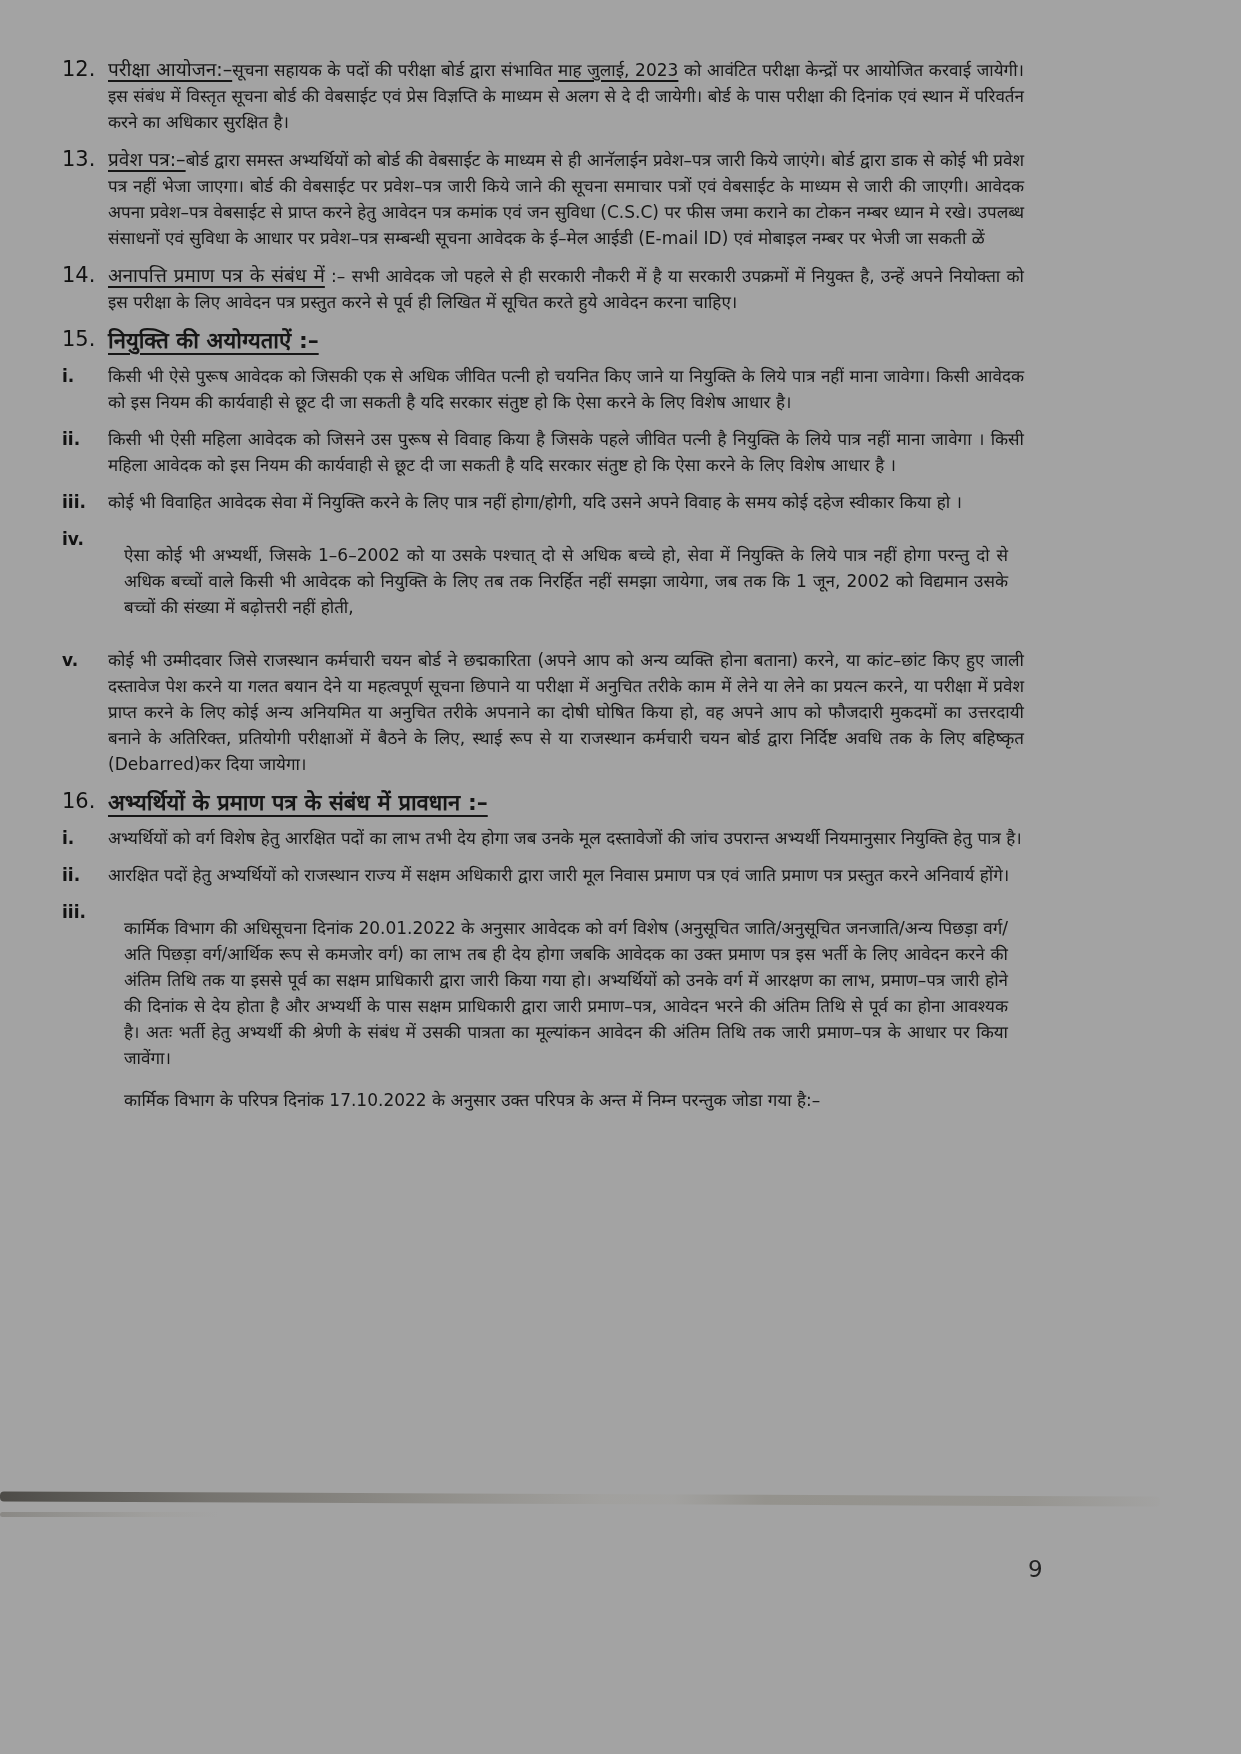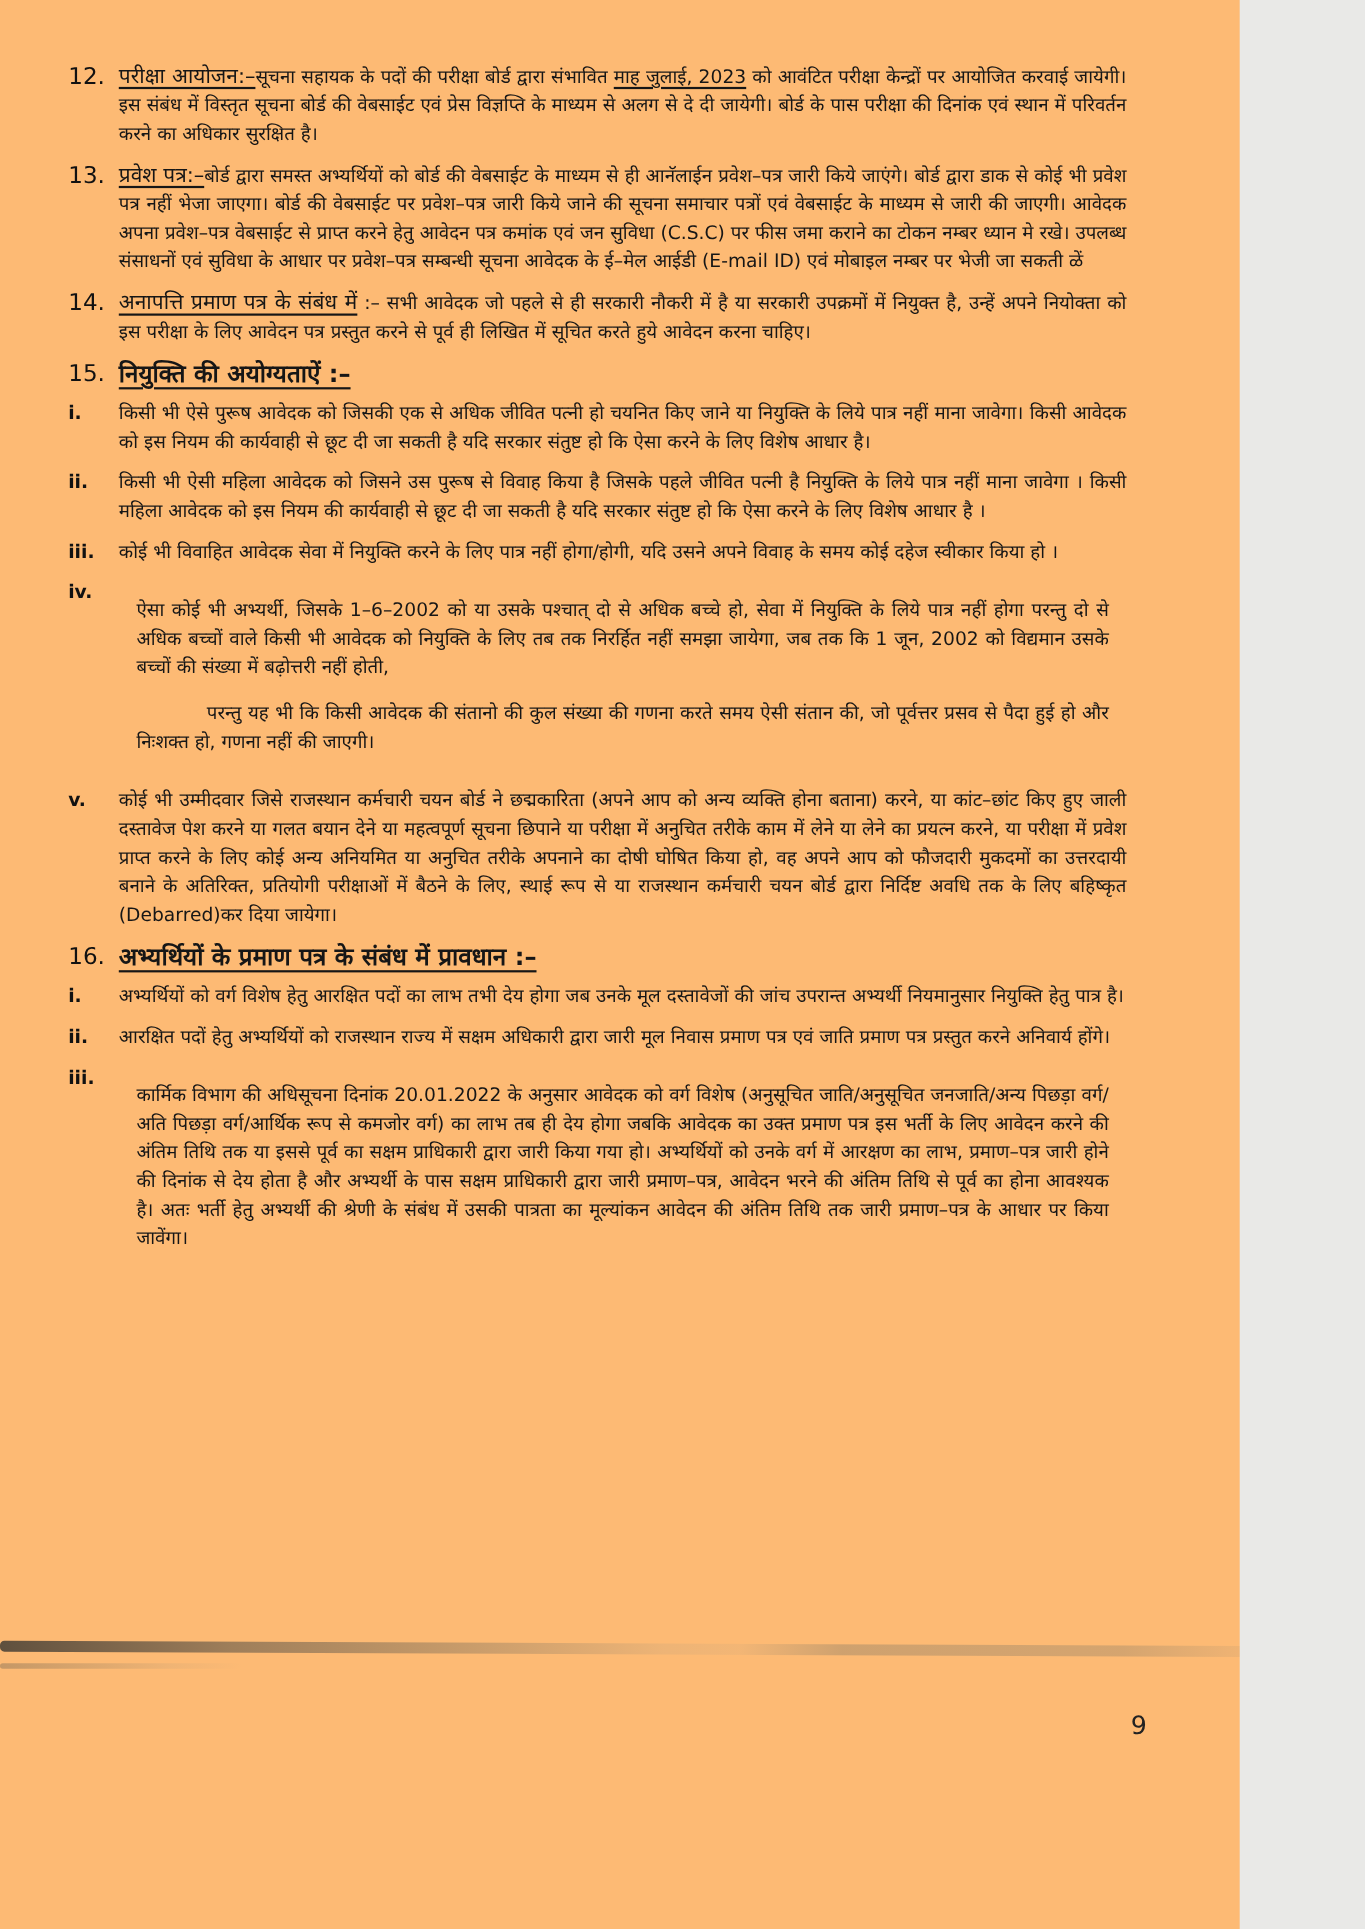--- a/index.html
+++ b/index.html
@@ -3,22 +3,22 @@
 <meta charset="utf-8">
 <title>Document Page 9</title>
 <style>
   html,body{margin:0;padding:0;}
   body{
     width:1241px;height:1754px;
     background:#e9e9e7;
     font-family:"DejaVu Sans","Liberation Sans",sans-serif;
   }
   .page{
-    position:relative;width:1127px;height:1754px;
-    background:#fdba74;color:#1c1c1c;overflow:hidden;
+    position:relative;width:1241px;height:1754px;
+    background:#a3a3a3;color:#1c1c1c;overflow:hidden;
   }
   .content{
     position:absolute;left:62px;top:56px;width:962px;
   }
   .row{display:flex;margin-bottom:11px;}
   .marker{
     flex:0 0 46px;width:46px;font-size:20px;line-height:26px;
     color:#111;
   }
   .marker.main{font-size:21px;font-weight:400;}
@@ -100,21 +100,20 @@
 
     <div class="row">
       <div class="marker sub">iii.</div>
       <div class="text"><span>कोई भी विवाहित आवेदक सेवा में नियुक्ति करने के लिए पात्र नहीं होगा/होगी, यदि उसने अपने विवाह के समय कोई दहेज स्वीकार किया हो ।</span></div>
     </div>
 
     <div class="row">
       <div class="marker sub norm">iv.</div>
       <div class="text">
         <p><span>ऐसा कोई भी अभ्यर्थी, जिसके 1–6–2002 को या उसके पश्चात् दो से अधिक बच्चे हो, सेवा में नियुक्ति के लिये पात्र नहीं होगा परन्तु दो से अधिक बच्चों वाले किसी भी आवेदक को नियुक्ति के लिए तब तक निरर्हित नहीं समझा जायेगा, जब तक कि 1 जून, 2002 को विद्यमान उसके बच्चों की संख्या में बढ़ोत्तरी नहीं होती,</span></p>
-        <p class="ind"><span>परन्तु यह भी कि किसी आवेदक की संतानो की कुल संख्या की गणना करते समय ऐसी संतान की, जो पूर्वत्तर प्रसव से पैदा हुई हो और निःशक्त हो, गणना नहीं की जाएगी।</span></p>
       </div>
     </div>
 
     <div class="row">
       <div class="marker sub norm">v.</div>
       <div class="text"><span>कोई भी उम्मीदवार जिसे राजस्थान कर्मचारी चयन बोर्ड ने छद्मकारिता (अपने आप को अन्य व्यक्ति होना बताना) करने, या कांट–छांट किए हुए जाली दस्तावेज पेश करने या गलत बयान देने या महत्वपूर्ण सूचना छिपाने या परीक्षा में अनुचित तरीके काम में लेने या लेने का प्रयत्न करने, या परीक्षा में प्रवेश प्राप्त करने के लिए कोई अन्य अनियमित या अनुचित तरीके अपनाने का दोषी घोषित किया हो, वह अपने आप को फौजदारी मुकदमों का उत्तरदायी बनाने के अतिरिक्त, प्रतियोगी परीक्षाओं में बैठने के लिए, स्थाई रूप से या राजस्थान कर्मचारी चयन बोर्ड द्वारा निर्दिष्ट अवधि तक के लिए बहिष्कृत </span><span>(Debarred)</span><span>कर दिया जायेगा।</span></div>
     </div>
 
     <div class="row heading-row">
       <div class="marker main">16.</div>
@@ -128,20 +127,21 @@
 
     <div class="row">
       <div class="marker sub norm">ii.</div>
       <div class="text"><span>आरक्षित पदों हेतु अभ्यर्थियों को राजस्थान राज्य में सक्षम अधिकारी द्वारा जारी मूल निवास प्रमाण पत्र एवं जाति प्रमाण पत्र प्रस्तुत करने अनिवार्य होंगे।</span></div>
     </div>
 
     <div class="row">
       <div class="marker sub norm">iii.</div>
       <div class="text">
         <p><span>कार्मिक विभाग की अधिसूचना दिनांक 20.01.2022 के अनुसार आवेदक को वर्ग विशेष (अनुसूचित जाति/अनुसूचित जनजाति/अन्य पिछड़ा वर्ग/अति पिछड़ा वर्ग/आर्थिक रूप से कमजोर वर्ग) का लाभ तब ही देय होगा जबकि आवेदक का उक्त प्रमाण पत्र इस भर्ती के लिए आवेदन करने की अंतिम तिथि तक या इससे पूर्व का सक्षम प्राधिकारी द्वारा जारी किया गया हो। अभ्यर्थियों को उनके वर्ग में आरक्षण का लाभ, प्रमाण–पत्र जारी होने की दिनांक से देय होता है और अभ्यर्थी के पास सक्षम प्राधिकारी द्वारा जारी प्रमाण–पत्र, आवेदन भरने की अंतिम तिथि से पूर्व का होना आवश्यक है। </span><span class="b">अतः भर्ती हेतु अभ्यर्थी की श्रेणी के संबंध में उसकी पात्रता का मूल्यांकन आवेदन की अंतिम तिथि तक जारी प्रमाण–पत्र के आधार पर किया जावेंगा।</span></p>
+        <p><span>कार्मिक विभाग के परिपत्र दिनांक 17.10.2022 के अनुसार उक्त परिपत्र के अन्त में निम्न परन्तुक जोडा गया है:–</span></p>
       </div>
     </div>
 
   </div>
 
   <div class="smudge"></div>
   <div class="smudge2"></div>
   <div class="page-number">9</div>
 </div>
 

